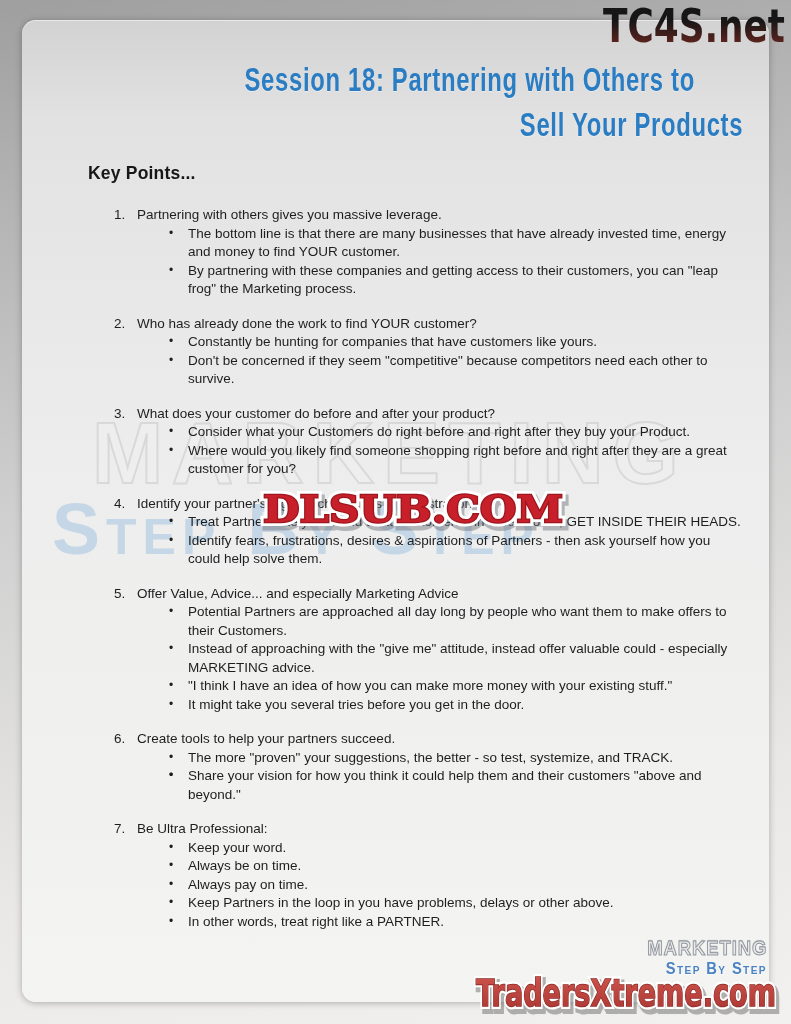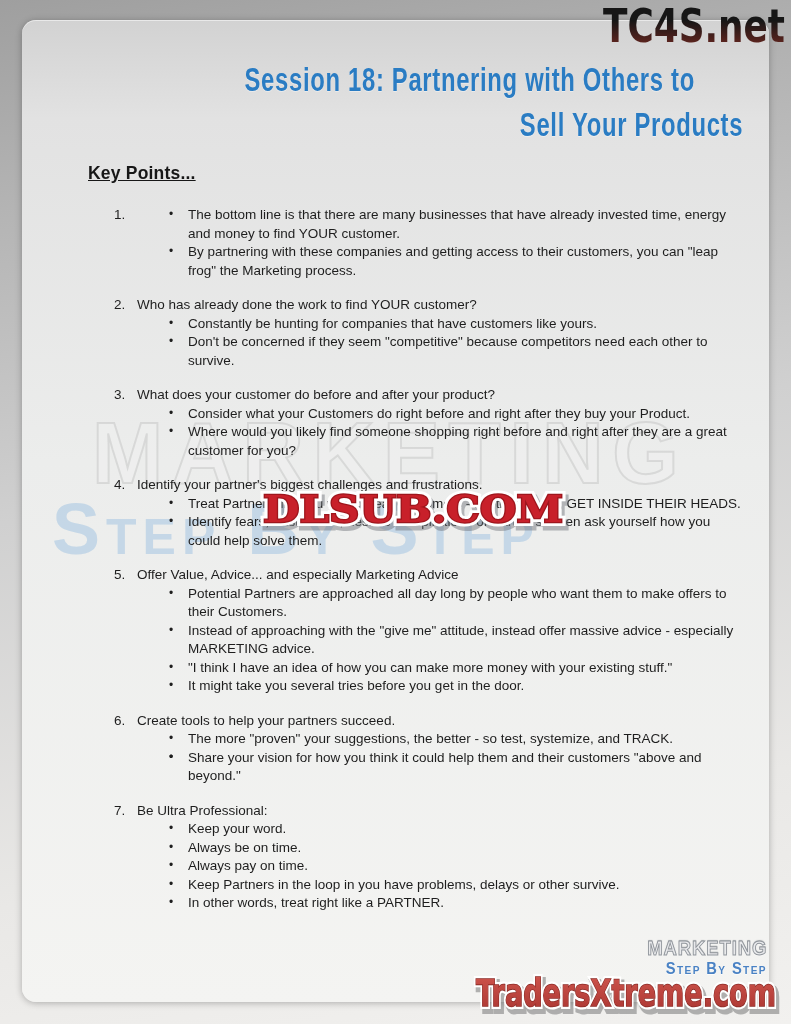--- a/index.html
+++ b/index.html
@@ -33,21 +33,21 @@
   .title-line{display:block;line-height:38px;}
   .title-line span{
     display:inline-block;transform:scaleX(0.70);transform-origin:center;
     font-weight:bold;font-size:34px;color:#2a7cc3;letter-spacing:1px;
     text-shadow:0 1px 0 rgba(255,255,255,0.4);
     white-space:nowrap;
   }
   
   .key-points{
     position:absolute;left:66px;top:143px;
-    font-weight:bold;font-size:17.5px;color:#171717;letter-spacing:0.2px;text-decoration:underline;
+    font-weight:bold;font-size:17.5px;color:#171717;letter-spacing:0.2px;
   }
   
   .list{
     position:absolute;left:92px;top:186px;width:625px;
     font-size:13.5px;line-height:18.5px;color:#1e1e1e;
   }
   .item{position:relative;margin-bottom:16px;}
   .num{position:absolute;left:0;top:0;width:18px;}
   .itext{margin-left:23px;width:596px;}
   .b{position:relative;margin-left:51px;padding-left:23px;width:556px;}
@@ -86,20 +86,21 @@
     <span class="title-line"><span>Session 18: Partnering with Others to</span></span>
     <span class="title-line"><span>Sell Your Products</span></span>
   </div>
 
   <div class="key-points">Key Points...</div>
 
   <div class="list">
 
     <div class="item">
       <span class="num">1.</span>
+      <div class="itext">Partnering with others gives you massive leverage.</div>
       <div class="b"><span class="dot">•</span><span>The bottom line is that there are many businesses that have already invested time, energy and money to find YOUR customer.</span></div>
       <div class="b"><span class="dot">•</span><span>By partnering with these companies and getting access to their customers, you can "leap frog" the Marketing process.</span></div>
     </div>
 
     <div class="item">
       <span class="num">2.</span>
       <div class="itext">Who has already done the work to find YOUR customer?</div>
       <div class="b"><span class="dot">•</span><span>Constantly be hunting for companies that have customers like yours.</span></div>
       <div class="b"><span class="dot">•</span><span>Don't be concerned if they seem "competitive" because competitors need each other to survive.</span></div>
     </div>
@@ -115,40 +116,40 @@
       <span class="num">4.</span>
       <div class="itext">Identify your partner's biggest challenges and frustrations.</div>
       <div class="b"><span class="dot">•</span><span>Treat Partners like you would treat Customers - in other words, GET INSIDE THEIR HEADS.</span></div>
       <div class="b"><span class="dot">•</span><span>Identify fears, frustrations, desires &amp; aspirations of Partners - then ask yourself how you could help solve them.</span></div>
     </div>
 
     <div class="item">
       <span class="num">5.</span>
       <div class="itext">Offer Value, Advice... and especially Marketing Advice</div>
       <div class="b"><span class="dot">•</span><span>Potential Partners are approached all day long by people who want them to make offers to their Customers.</span></div>
-      <div class="b"><span class="dot">•</span><span>Instead of approaching with the "give me" attitude, instead offer massive advice - especially MARKETING advice.</span></div>
+      <div class="b"><span class="dot">•</span><span>Instead of approaching with the "give me" attitude, instead offer valuable could - especially MARKETING advice.</span></div>
       <div class="b"><span class="dot">•</span><span>"I think I have an idea of how you can make more money with your existing stuff."</span></div>
       <div class="b"><span class="dot">•</span><span>It might take you several tries before you get in the door.</span></div>
     </div>
 
     <div class="item">
       <span class="num">6.</span>
       <div class="itext">Create tools to help your partners succeed.</div>
       <div class="b"><span class="dot">•</span><span>The more "proven" your suggestions, the better - so test, systemize, and TRACK.</span></div>
       <div class="b"><span class="dot">•</span></div>
       <div class="b"><span class="dot">•</span><span>Share your vision for how you think it could help them and their customers "above and beyond."</span></div>
     </div>
 
     <div class="item">
       <span class="num">7.</span>
       <div class="itext">Be Ultra Professional:</div>
       <div class="b"><span class="dot">•</span><span>Keep your word.</span></div>
       <div class="b"><span class="dot">•</span><span>Always be on time.</span></div>
       <div class="b"><span class="dot">•</span><span>Always pay on time.</span></div>
-      <div class="b"><span class="dot">•</span><span>Keep Partners in the loop in you have problems, delays or other survive.</span></div>
+      <div class="b"><span class="dot">•</span><span>Keep Partners in the loop in you have problems, delays or other above.</span></div>
       <div class="b"><span class="dot">•</span><span>In other words, treat right like a PARTNER.</span></div>
     </div>
 
   </div>
 </div>
 
 <svg class="stamp" viewBox="0 0 326 56">
   <text class="serif" x="165" y="42" text-anchor="middle" font-size="38" font-weight="bold" textLength="300" lengthAdjust="spacingAndGlyphs" fill="#6b6f76" opacity="0.45" stroke="#6b6f76" stroke-width="9" paint-order="stroke" transform="translate(2.5,3.5)">DLSUB.COM</text>
   <text class="serif" x="165" y="42" text-anchor="middle" font-size="38" font-weight="bold" textLength="300" lengthAdjust="spacingAndGlyphs" fill="#ffffff" stroke="#ffffff" stroke-width="8" paint-order="stroke">DLSUB.COM</text>
   <text class="serif" x="165" y="42" text-anchor="middle" font-size="38" font-weight="bold" textLength="300" lengthAdjust="spacingAndGlyphs" fill="#c8202a" stroke="#9e161d" stroke-width="2.4" paint-order="stroke">DLSUB.COM</text>

